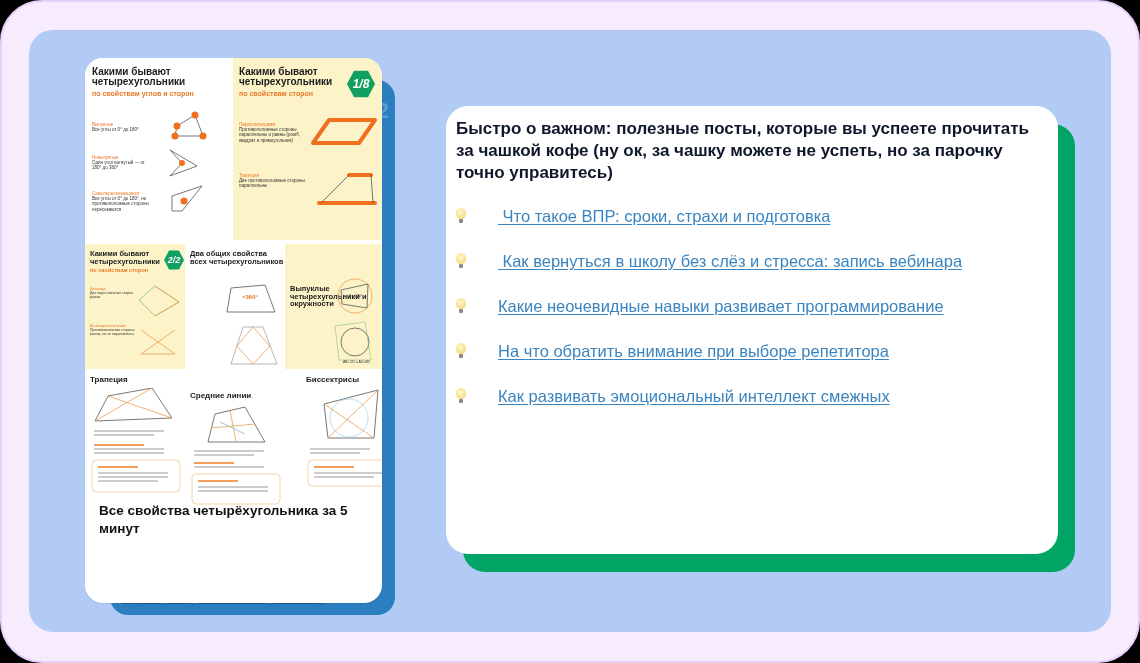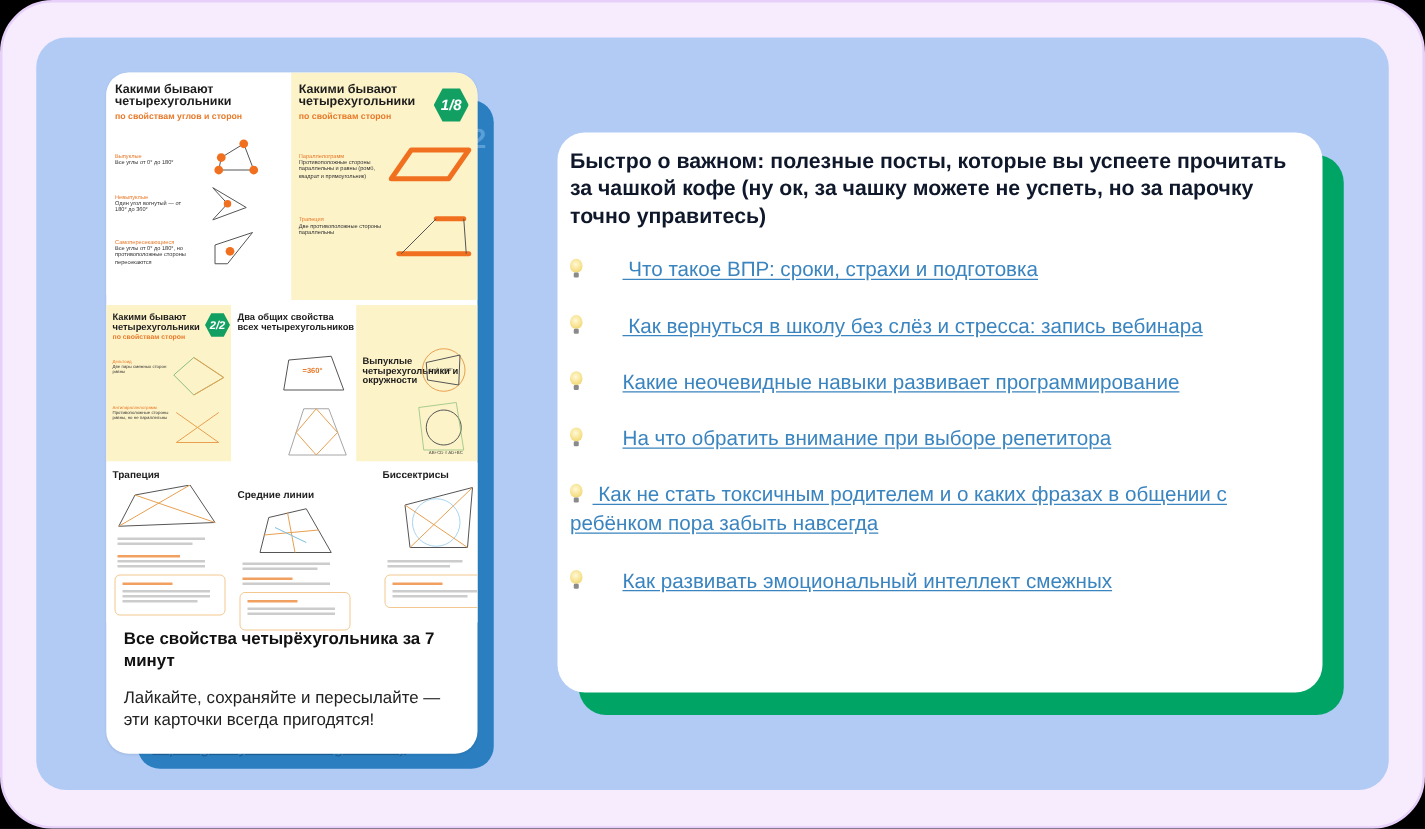--- a/index.html
+++ b/index.html
@@ -237,22 +237,21 @@
         <rect x="4" y="64" width="50" height="2" fill="#ccc"></rect>
         <rect x="2" y="72" width="86" height="26" rx="4" fill="none" stroke="#f2c890" stroke-width="0.8"></rect>
         <rect x="8" y="78" width="40" height="2" fill="#f2a060"></rect>
         <rect x="8" y="84" width="70" height="2" fill="#ccc"></rect>
         <rect x="8" y="88" width="60" height="2" fill="#ccc"></rect>
       </svg>
     </div>
   </div>
 
   <div class="caption-area">
-    <div class="caption-title">Все свойства четырёхугольника за 7 минут</div>
-    <div class="caption-body">Лайкайте, сохраняйте и пересылайте — эти карточки всегда пригодятся!</div>
+    <div class="caption-title">Все свойства четырёхугольника за 5 минут</div>
     <div class="caption-promo">
       <br>
       
     </div>
   </div>
 </div>
 
 <div class="card-back-green"></div>
 <div class="card-right">
   <div class="posts-heading">Быстро о важном: полезные посты, которые вы успеете прочитать за чашкой кофе (ну ок, за чашку можете не успеть, но за парочку точно управитесь)</div>
@@ -270,24 +269,19 @@
     <li>
       <a class="post-link">
         <span class="bulb-icon"><span class="glass"></span><span class="base"></span></span><span class="link-lead-space">Какие неочевидные навыки развивает программирование</span>
       </a>
     </li>
     <li>
       <a class="post-link">
         <span class="bulb-icon"><span class="glass"></span><span class="base"></span></span><span class="link-lead-space">На что обратить внимание при выборе репетитора</span>
       </a>
     </li>
-    <li class="two-line">
-      <a class="post-link">
-        <span class="bulb-icon"><span class="glass"></span><span class="base"></span></span><span> Как не стать токсичным родителем и о каких фразах в общении с ребёнком пора забыть навсегда</span>
-      </a>
-    </li>
     <li>
       <a class="post-link">
         <span class="bulb-icon"><span class="glass"></span><span class="base"></span></span><span class="link-lead-space">Как развивать эмоциональный интеллект смежных</span>
       </a>
     </li>
   </ul>
 </div>
 
 </body></html>

